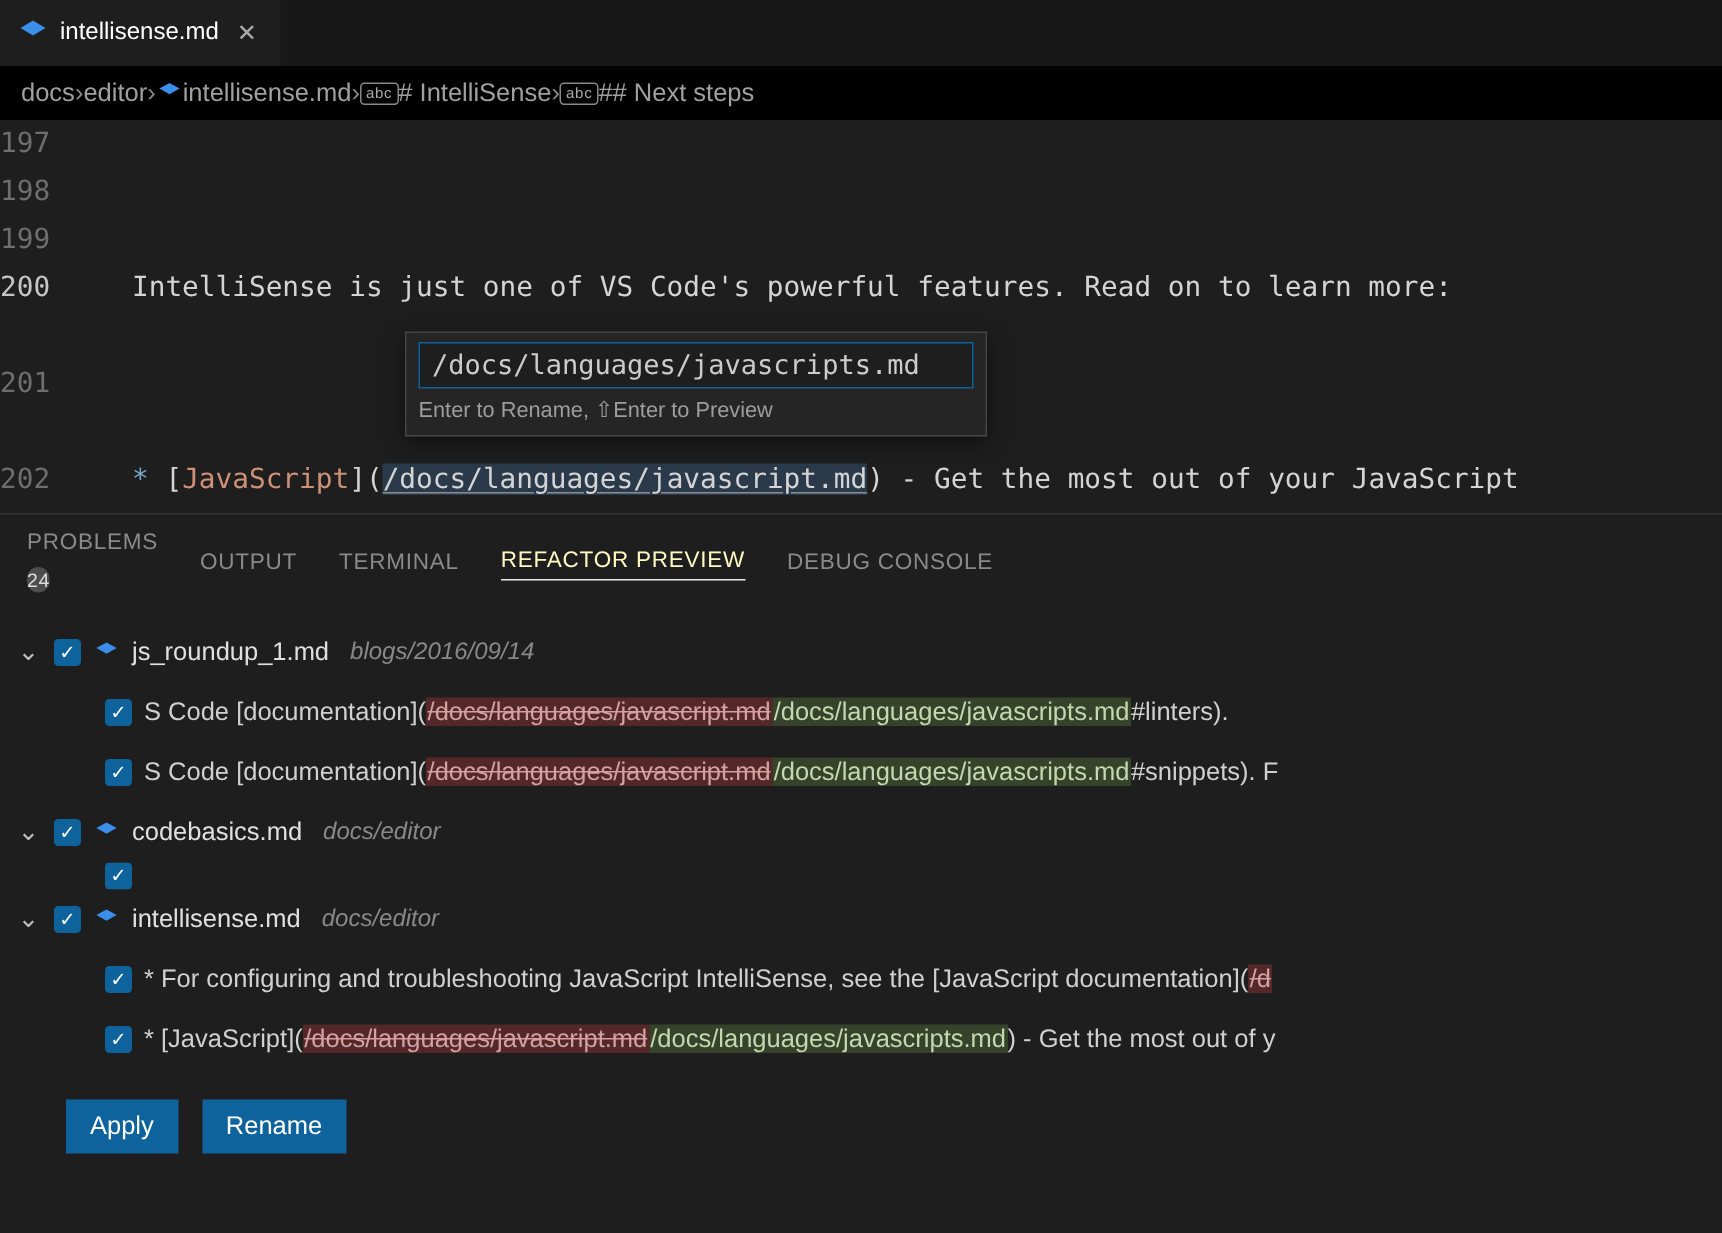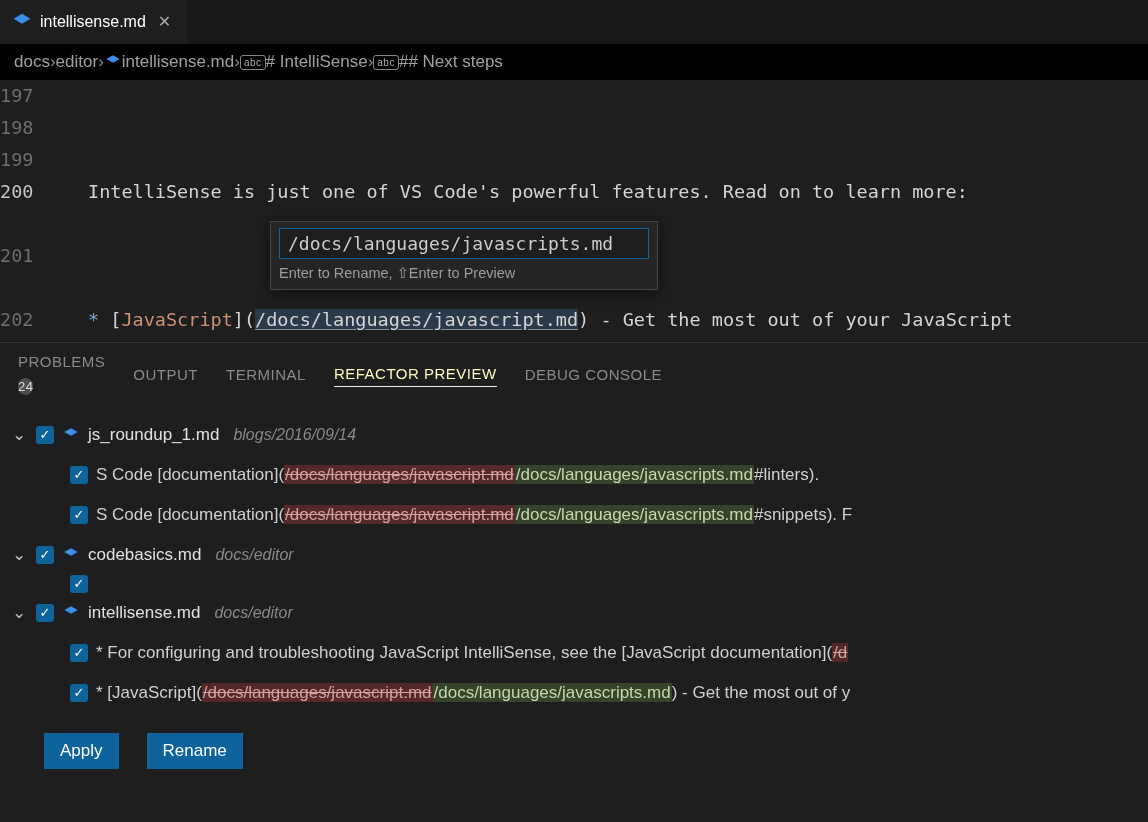--- a/index.html
+++ b/index.html
@@ -148,21 +148,21 @@
   }
   .tree-row { display: flex; align-items: center; gap: 8px; white-space: nowrap; overflow: hidden;}
   .tree-row.group { color: #e0e0e0; }
   .tree-row.child { padding-left: 60px; color: #d0d0d0; }
   .chev { color: #c0c0c0; width: 18px; text-align: center; }
   .chk { width: 18px; height: 18px; background: #0e639c; border-radius: 3px; display:inline-flex; align-items:center; justify-content:center; color:#fff; font-size:13px; flex-shrink:0;}
   .file-path { color: #888; font-size: 16px; margin-left: 6px; font-style: italic;}
   .del { text-decoration: line-through; background: rgba(185,60,60,0.35); color: #d4a0a0; padding: 0 1px;}
   .add { background: rgba(90,120,60,0.4); color: #c4d8b0; padding: 0 1px;}
 
-  .actions { display: flex; gap: 28px; padding: 8px 18px 18px 44px; }
+  .actions { display: flex; gap: 16px; padding: 8px 18px 18px 44px; }
   .btn {
     background: #0e639c;
     color: #fff;
     border: none;
     padding: 8px 16px;
     font-size: 17px;
     cursor: pointer;
   }
 
   .small-md-icon { width:18px; height:18px; color:#3b8eea; flex-shrink:0;}

